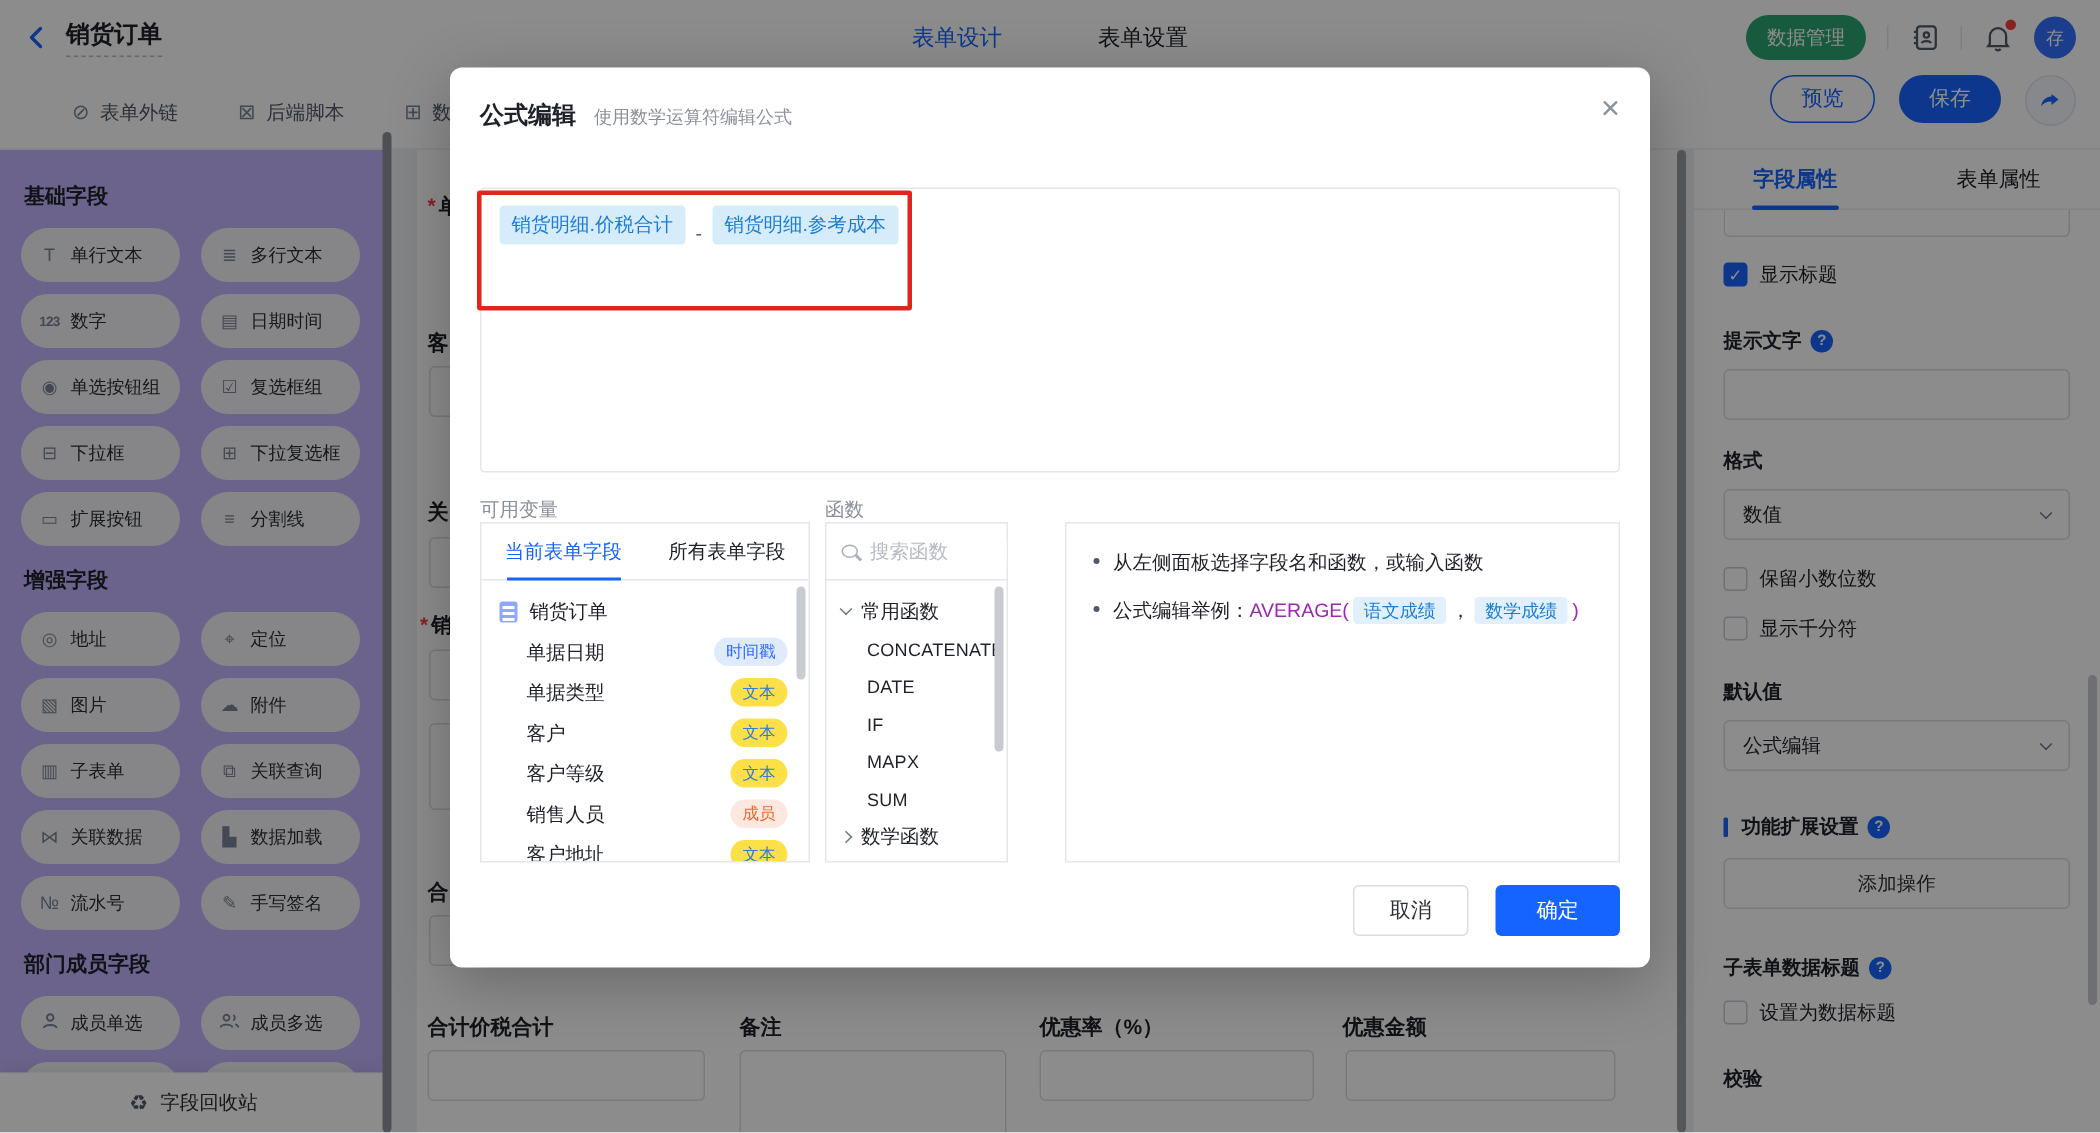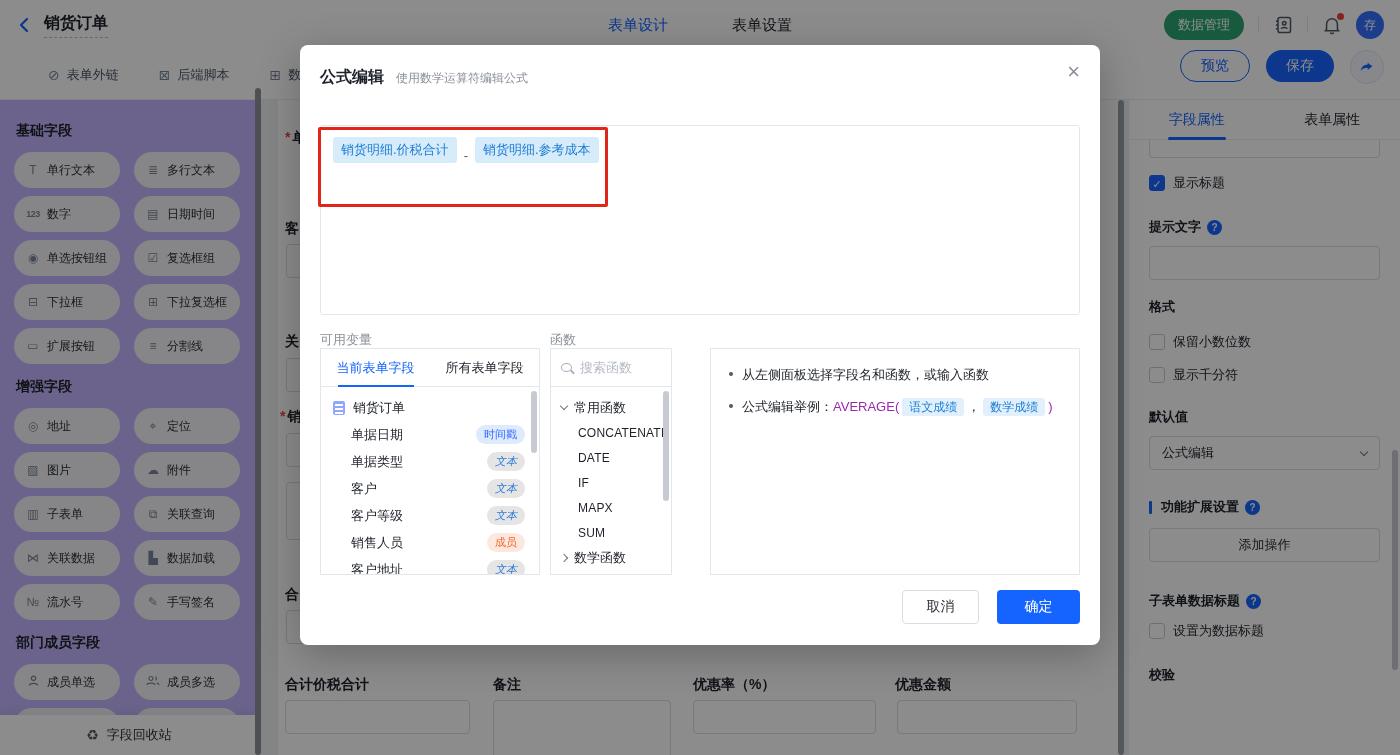--- a/index.html
+++ b/index.html
@@ -55,21 +55,21 @@
   .req { color:#f53f3f; margin-right:2px; font-weight:700; }
   .ipt { background:#fff; border:1px solid #d9dce1; border-radius:4px; }
   .frag { position:absolute; width:34px; height:34px; }
   .cv-thumb { position:absolute; right:4px; top:0; bottom:0; width:6px; border-radius:3px; background:#9aa0a7; }
 
   
   .rightpanel { position:absolute; right:0; top:100px; bottom:0; width:272px; background:#fff;
     border-left:1px solid #eceef1; z-index:1; }
   .rp-tabs { height:40px; display:flex; border-bottom:1px solid #eceef1; }
   .rp-tab { flex:1; display:flex; align-items:center; justify-content:center; font-size:14px; cursor:pointer; position:relative; }
-  .rp-tab.active { color:#1664ff; font-weight:400; }
+  .rp-tab.active { color:#1664ff; font-weight:700; }
   .rp-tab.active::after { content:""; position:absolute; bottom:-1px; left:50%; transform:translateX(-50%);
     width:58px; height:3px; background:#1664ff; border-radius:2px; }
   .rp-body { padding:0 20px; position:relative; }
   .rp-cutinput { height:18px; border:1px solid #d9dce1; border-top:none; border-radius:0 0 4px 4px; margin-top:0; }
   .cbrow { display:flex; align-items:center; gap:8px; font-size:13px; }
   .cb { width:16px; height:16px; border:1px solid #c6cbd3; border-radius:3px; background:#fff; flex:0 0 16px; }
   .cb.on { background:#1664ff; border-color:#1664ff; position:relative; }
   .cb.on::after { content:"✓"; position:absolute; inset:0; color:#fff; font-size:11px; line-height:16px; text-align:center; }
   .rp-label { font-size:13px; font-weight:700; display:flex; align-items:center; gap:6px; }
   .qm { display:inline-block; width:15px; height:15px; border-radius:50%; background:#1664ff; color:#fff;
@@ -115,21 +115,21 @@
   .v-tab.active::after { content:""; position:absolute; bottom:-1px; left:50%; transform:translateX(-50%);
     width:76px; height:2px; background:#1664ff; }
   .tree { padding:7px 0; font-size:13px; }
   .trow { height:27px; display:flex; align-items:center; padding:0 14px 0 12px; cursor:pointer; }
   .trow .nm { flex:1; padding-left:18px; }
   .doc { width:12px; height:14px; background:#8fa7ff; border-radius:2px; position:relative; flex:0 0 12px; }
   .doc::after { content:""; position:absolute; left:2px; right:2px; top:3px; height:2px; background:#fff;
     box-shadow:0 4px 0 #fff, 0 8px 0 #fff; }
   .badge { font-size:11px; padding:2px 8px; border-radius:10px; }
   .b-blue { background:#dfeafd; color:#2e6bff; }
-  .b-cyan { background:#e5e5e5; color:#2e7bd9;font-style:italic; }
+  .b-cyan { background:#fde047; color:#2e7bd9; }
   .b-orange { background:#fde8df; color:#f2672a; }
   .v-thumb { position:absolute; right:2px; top:42px; height:62px; width:6px; border-radius:3px; background:#c7cbd1; }
   .f-thumb { position:absolute; right:2px; top:42px; height:110px; width:6px; border-radius:3px; background:#c7cbd1; }
   .srch { height:38px; border-bottom:1px solid #e3e6ea; display:flex; align-items:center; gap:8px; padding:0 10px; }
   .srch input { border:none; outline:none; font-size:13px; width:100px; color:#1d2129; }
   .srch input::placeholder { color:#b4bac3; }
   .mag { width:9px; height:9px; border:1.5px solid #aab0ba; border-radius:50%; position:relative; display:inline-block; flex:0 0 11px; }
   .mag::after { content:""; position:absolute; width:5px; height:1.5px; background:#aab0ba; transform:rotate(45deg); right:-4px; bottom:-1px; }
   .ftree { padding:8px 0; font-size:13px; }
   .frow { height:25px; display:flex; align-items:center; gap:7px; padding-left:10px; cursor:pointer; }
@@ -369,20 +369,24 @@
         <span>显示标题</span>
       </div>
       <div class="rp-label" style="margin-top:26px;">
         <span>提示文字</span>
           <span class="qm">?</span>
       </div>
       <div class="rp-input" style="margin-top:10px;"></div>
       <div class="rp-label" style="margin-top:18px;">
           <span>格式</span>
         </div>
+      <div class="rp-select" style="margin-top:10px;">
+        <span>数值</span>
+        <span class="chv down"></span>
+      </div>
       <div class="cbrow" style="margin-top:17px;">
         <span class="cb"></span>
         <span>保留小数位数</span>
       </div>
       <div class="cbrow" style="margin-top:15px;">
         <span class="cb"></span>
         <span>显示千分符</span>
       </div>
       <div class="rp-label" style="margin-top:24px;align-items:flex-end;">
           <span>默认值</span>

